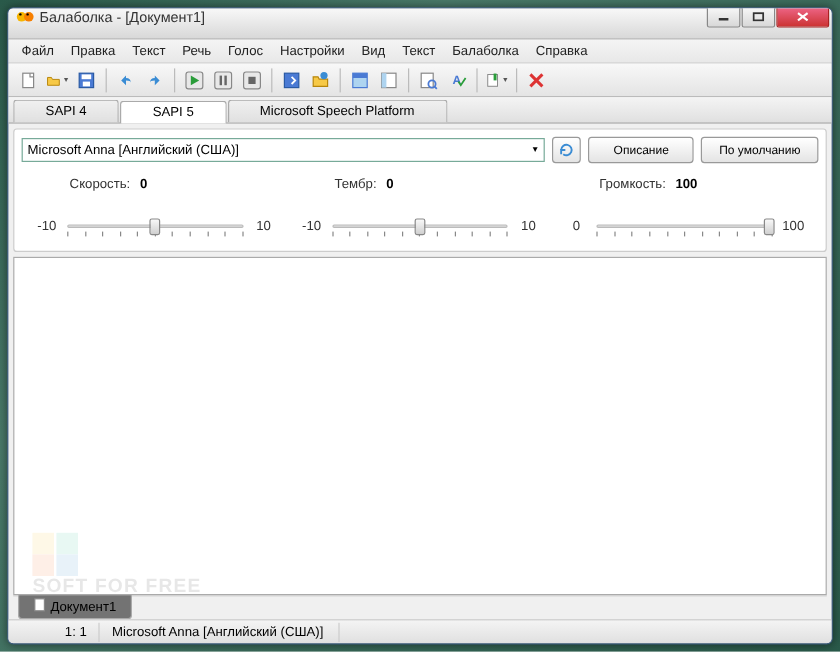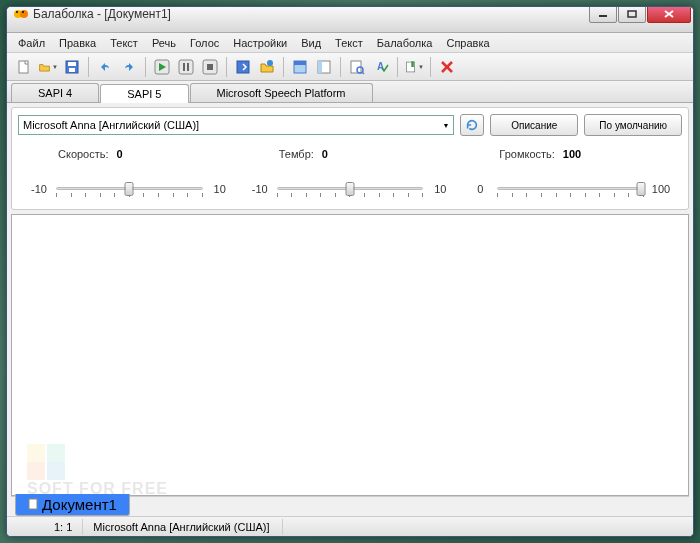--- a/index.html
+++ b/index.html
@@ -238,23 +238,23 @@
   display: flex;
   align-items: flex-end;
   padding: 0 4px;
   margin: 0 4px;
   border-top: 1px solid #ccc;
 }
 .doc-tab {
   padding: 2px 12px;
   border: 1px solid #aaa;
   border-top: none;
-  background: #3b82f6;
+  background: #737373;
   border-radius: 0 0 3px 3px;
-  font-size: 15px;
+  font-size: 11px;
   display: flex;
   align-items: center;
   gap: 4px;
   cursor: pointer;
 }
 .statusbar {
   height: 20px;
   background: linear-gradient(to bottom, #f4f4f4, #e0e0e0);
   display: flex;
   align-items: center;

